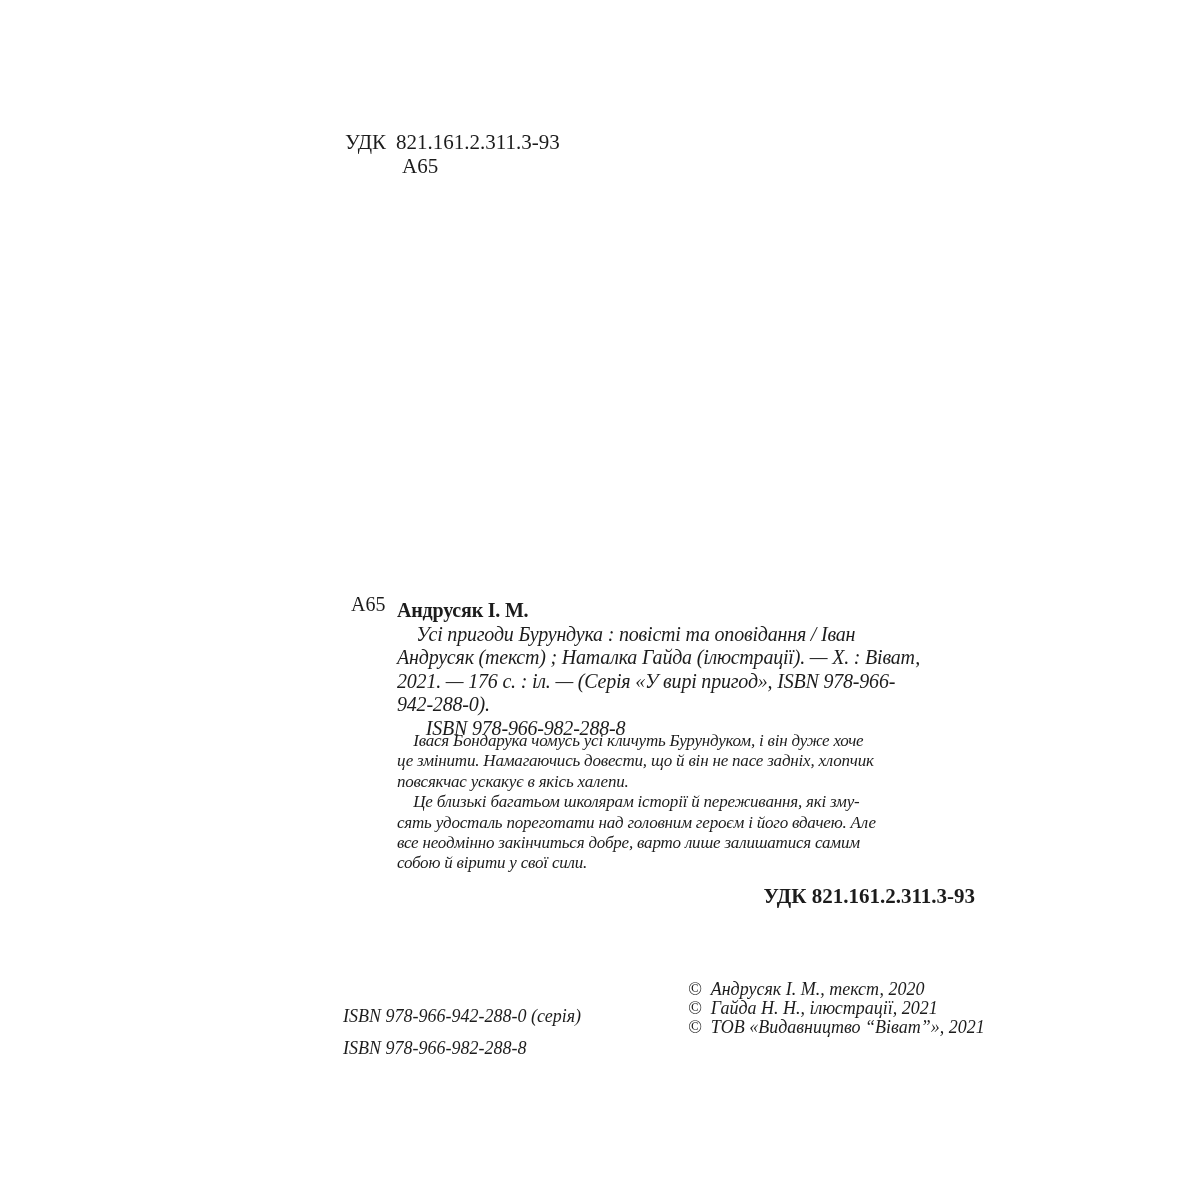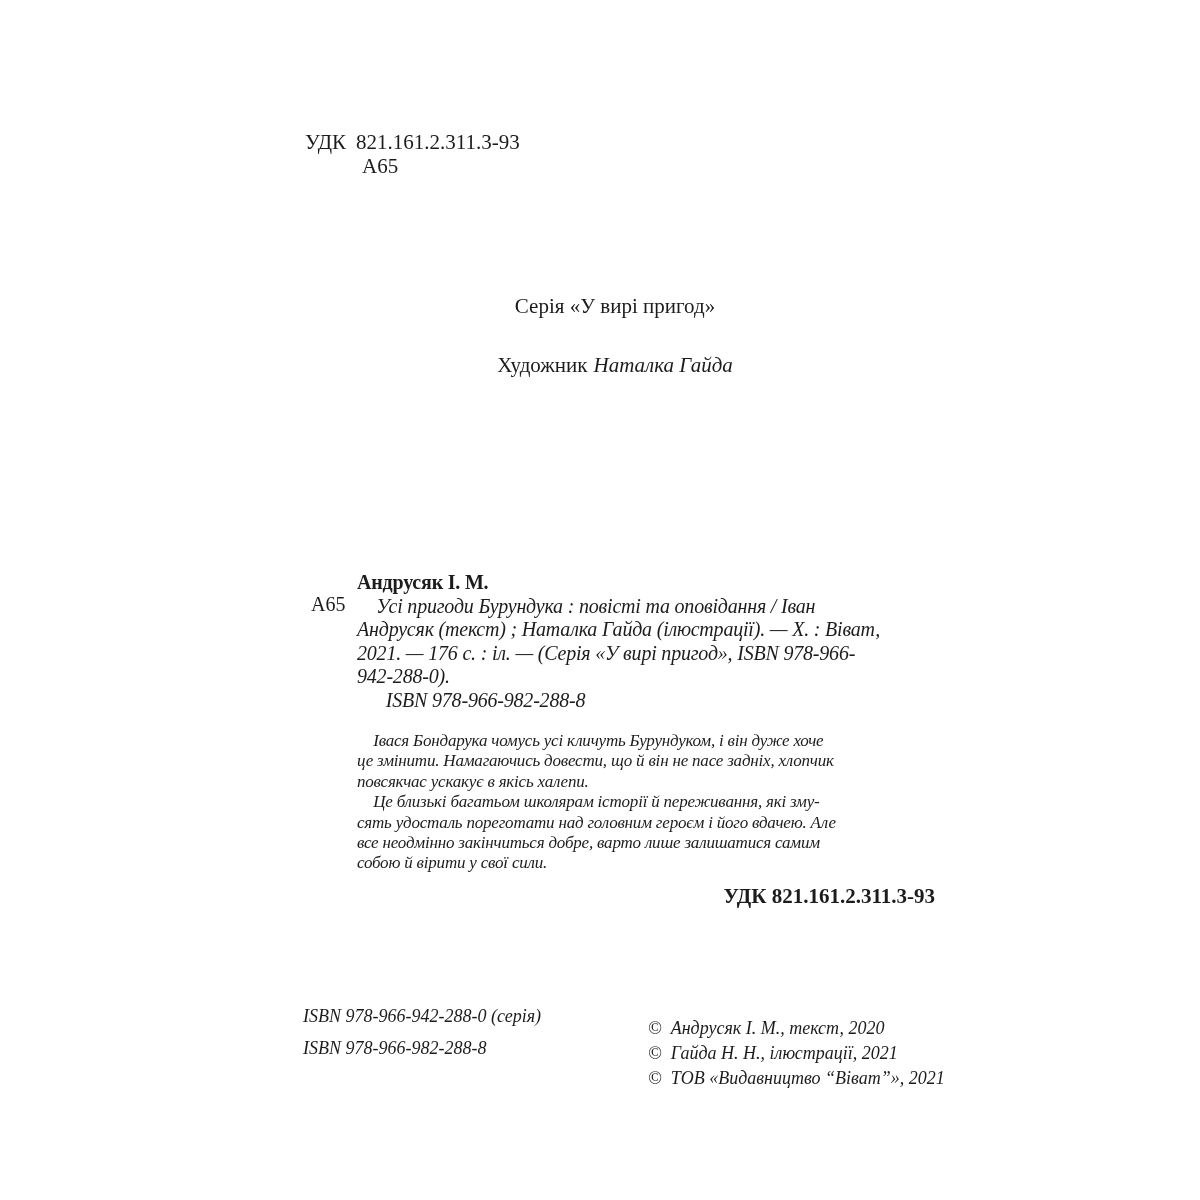--- a/index.html
+++ b/index.html
@@ -4,20 +4,21 @@
 <style>
   html, body { margin: 0; padding: 0; background: #ffffff; }
   .page {
     position: relative;
     width: 1056px;
     height: 1200px;
     background: #ffffff;
     color: #1c1c1c;
     font-family: "Liberation Serif", serif;
     overflow: hidden;
+    margin-left: 40px;
   }
   .pre { white-space: pre; font-style: italic; }
   .b { font-weight: bold; }
 
   .top-udk {
     position: absolute; left: 305px; top: 130px;
     font-size: 21px; line-height: 24px;
   }
   .udc-code { margin-left: 10px; }
   .udc-index { margin-left: 57px; }
@@ -27,57 +28,53 @@
     text-align: center; font-size: 21px; line-height: 26px;
   }
   .artist { margin-top: 33px; }
   .artist .i { font-style: italic; margin-left: 6px; }
 
   .a65 {
     position: absolute; left: 311px; top: 593px;
     font-size: 20px; line-height: 23.5px;
   }
   .biblio {
-    position: absolute; left: 357px; top: 571px;
+    position: absolute; left: 357px; top: 599px;
     font-size: 20px; line-height: 23.5px; letter-spacing: -0.2px;
   }
   .annot {
     position: absolute; left: 357px; top: 731px;
     font-size: 17px; line-height: 20.4px; letter-spacing: -0.2px;
   }
   .udkfoot {
     position: absolute; left: 357px; top: 884px; width: 578px;
     text-align: right; font-size: 21px; line-height: 24px;
   }
   .isbns {
     position: absolute; left: 303px; top: 1000px;
     font-size: 18px; line-height: 32px;
   }
   .copyr {
-    position: absolute; left: 648px; top: 1016px;
-    font-size: 18px; line-height: 25px;
+    position: absolute; left: 648px; top: 980px;
+    font-size: 18px; line-height: 19px;
   }
 </style>
 </head>
 <body>
 
 <div class="page">
 
   <div class="top-udk">
     <div>
       <span>УДК</span><span class="udc-code">821.161.2.311.3-93</span>
     </div>
     <div class="udc-index">А65</div>
   </div>
 
   <div class="series">
-    <div>Серія «У вирі пригод»</div>
-    <div class="artist">
-      <span>Художник</span><span class="i">Наталка Гайда</span>
-    </div>
   </div>
 
   <div class="a65">А65</div>
 
   <div class="biblio">
     <div class="b">Андрусяк І. М.</div>
     <div class="pre">    Усі пригоди Бурундука : повісті та оповідання / Іван
 Андрусяк (текст) ; Наталка Гайда (ілюстрації). — Х. : Віват,
 2021. — 176 с. : іл. — (Серія «У вирі пригод», ISBN 978-966-
 942-288-0).

